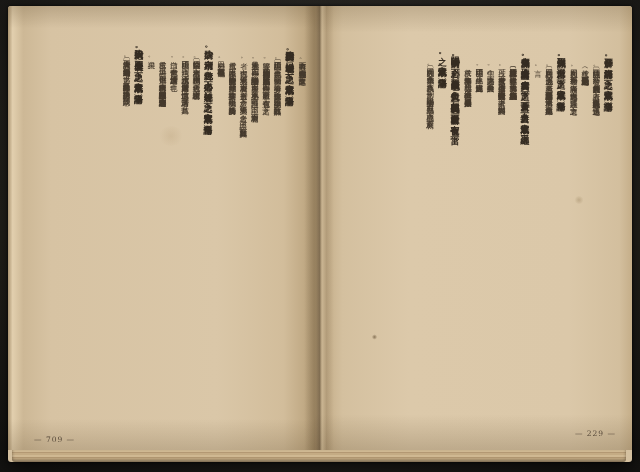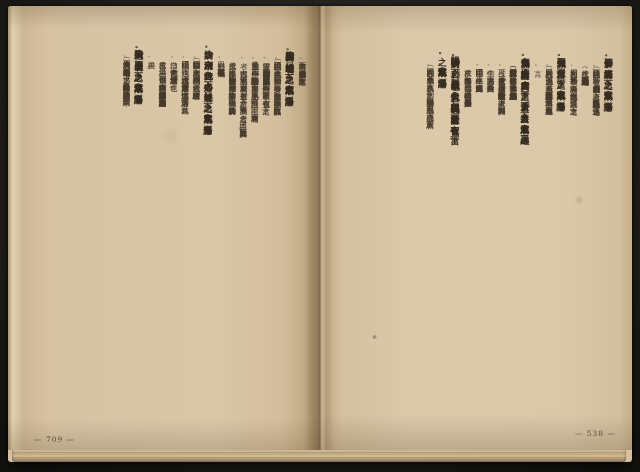--- a/index.html
+++ b/index.html
@@ -110,21 +110,21 @@
         <div class="col main">傷寒腹滿。按之不痛者爲虛。痛者爲實。當下之。舌黃未下者。下之黃自去。宜大承氣湯。（玉函經）</div>
         <div class="col note">〔註〕程林氏金匱直解曰（求眞按　金匱雖載本條。無宜大承氣湯句。且誤腹滿作病者腹滿）腹滿證虛者</div>
         <div class="col note">可按。實者不可按（求眞按　虛者不痛故得按。實者因痛故不得按也）若舌有黃胎。未經下者。則因實熱結於</div>
         <div class="col note">中焦。下之實熱除。而黃胎自去矣。</div>
         <div class="col note">山田正珍氏曰。此承上二條。辨腹滿之虛實也。</div>
         <div class="col note">求眞按　傷寒論無本條。恐係脫簡。今從玉函經補之。可與第二條大柴胡湯條參照。</div>
         <div class="col main">陽明少陽合病。必下利。其脈不負者順也。負者失也。互相尅賊名爲負也。脈滑而數者。有宿食也。當下</div>
         <div class="col main">之。宜大承氣湯。（傷寒論）</div>
         <div class="col note">〔註〕和久田氏曰。其脈不負十八字。爲後人竄入。當刪之。陽明少陽合病者。不惡寒但熱。而心下成鞕。下利及脈滑</div>
       </div>
-      <div class="page-num page-num-right">— 538 —</div>
+      <div class="page-num page-num-right">— 229 —</div>
     </div>
 
     <div class="gutter"></div>
     <div class="bottom-edge"></div>
     <div class="stain stain-a"></div>
     <div class="stain stain-b"></div>
     <div class="stain stain-c"></div>
   </div>
 </div>
 

